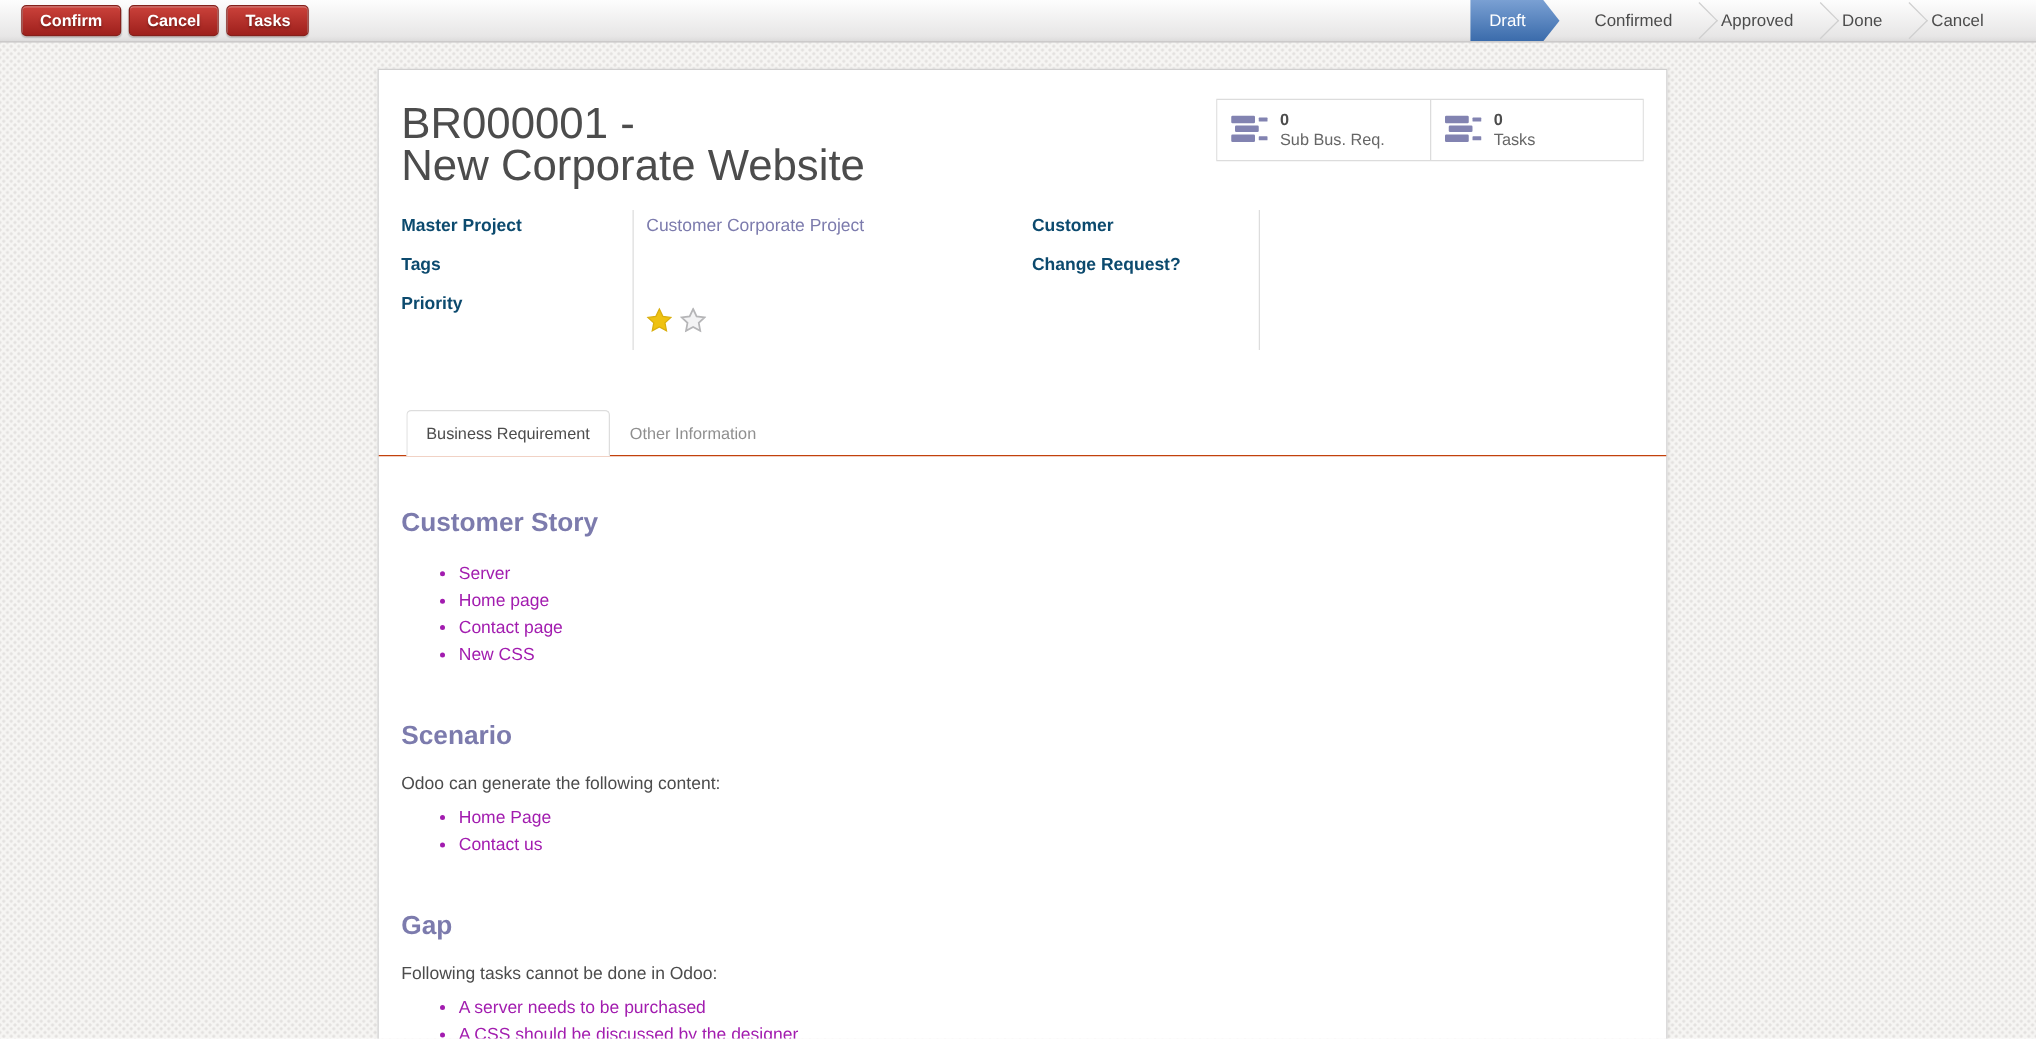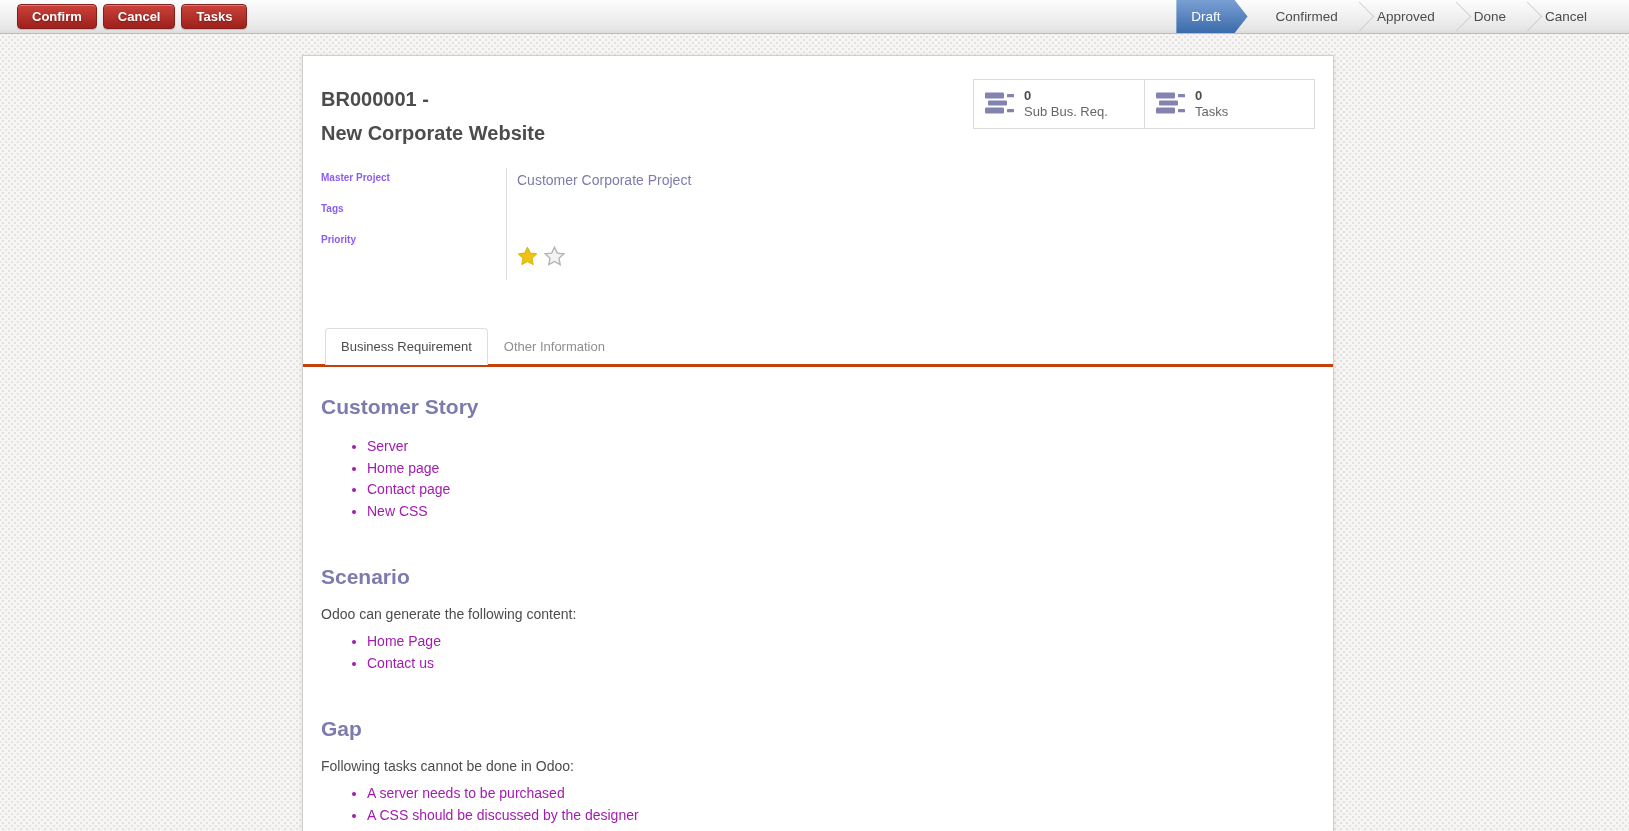--- a/index.html
+++ b/index.html
@@ -50,60 +50,60 @@
   }
 
   
   .sheet {
     width:1032px; margin-left:302px; margin-top:21px; height:1100px;
     background:#fff; border:1px solid #d0cfcf;
     box-shadow:0 1px 4px rgba(0,0,0,.10);
     padding:20px 18px;
   }
   .sheet-head { display:flex; justify-content:space-between; align-items:flex-start; }
-  .title { margin:6px 0 0; font-size:20px; line-height:34px; font-weight:bold; color:#4c4c4c; }
+  .title { margin:6px 0 0; font-size:35px; line-height:34px; font-weight:normal; color:#4c4c4c; }
 
   .stat-box { display:flex; border:1px solid #dcdcdc; margin-top:3px; background:#fff; }
   .stat {
     display:flex; align-items:center; gap:9px; width:170px; padding:8px 10px;
     background:#fff; border:none; border-left:1px solid #dcdcdc;
     cursor:pointer; font-family:inherit; text-align:left;
   }
   .stat:first-child { border-left:none; }
   .stat-text { display:flex; flex-direction:column; line-height:16px; }
   .stat-count { font-size:13px; font-weight:bold; color:#4c4c4c; }
   .stat-label { font-size:13px; color:#666; white-space:nowrap; }
 
   
   .groups { display:flex; margin-top:16px; }
   .group { flex:1; position:relative; display:grid; align-content:start; }
   .gleft  { grid-template-columns:185px 1fr; min-height:114px; }
   .gright { grid-template-columns:181px 1fr; min-height:72px; margin-left:15px; }
   .vline { position:absolute; top:2px; bottom:0; width:1px; background:#ddd; }
   .gleft  .vline { left:185px; }
   .gright .vline { left:181px; }
-  .glabel { font-size:10px; font-weight:bold; color:#8b5cf6; padding:6px 0; height:31px; }
+  .glabel { font-size:14px; font-weight:bold; color:#0c4a6e; padding:6px 0; height:31px; }
   .gvalue { padding:6px 0 0 11px; height:31px; font-size:14px; color:#4c4c4c; }
   .link { color:#7c7bad; cursor:pointer; }
   .stars { display:flex; gap:6px; margin-top:12px; }
   .checkbox { width:18px; height:18px; border-radius:3px; background:#e9e9e9; margin-top:2px; cursor:default; }
 
   
   .notebook { margin-top:48px; }
-  .tabs { display:flex; border-bottom:3px solid #c2410c; margin:0 -18px; padding:0 22px; }
+  .tabs { display:flex; border-bottom:1px solid #c2410c; margin:0 -18px; padding:0 22px; }
   .tab {
     font-size:13px; padding:10px 15px; border:1px solid transparent; margin-bottom:-1px;
     background:none; cursor:pointer; font-family:inherit; line-height:15px;
   }
   .tab.active { color:#4c4c4c; background:#fff; border-color:#ddd; border-bottom-color:#fff; border-radius:4px 4px 0 0; }
   .tab.inactive { color:#8f8f8f; }
 
   
   .page h2 { font-size:21px; line-height:26px; font-weight:bold; color:#7c7bad; margin:42px 0 16px; }
-  .page h2:first-child { margin-top:27px; }
+  .page h2:first-child { margin-top:41px; }
   .page p { font-size:14px; color:#4c4c4c; margin:0 0 9px; }
   .page ul { margin:0; padding-left:46px; font-size:14px; color:#a21caf; }
   .page li { line-height:21.5px; }
 </style>
 </head>
 <body>
 
 <div class="topbar">
   <div class="btn-row">
     <button class="btn-red">Confirm</button>
@@ -180,20 +180,27 @@
           <span class="stars">
             <svg width="21" height="20" viewBox="0 0 21 20">
               <path d="M10.5 1.2l2.8 5.9 6.4.8-4.7 4.4 1.2 6.3-5.7-3.1-5.7 3.1 1.2-6.3L1.3 7.9l6.4-.8z" fill="#efc211" stroke="#d9ae0d" stroke-width="1"></path>
             </svg>
             <svg width="21" height="20" viewBox="0 0 21 20">
               <path d="M10.5 1.2l2.8 5.9 6.4.8-4.7 4.4 1.2 6.3-5.7-3.1-5.7 3.1 1.2-6.3L1.3 7.9l6.4-.8z" fill="#f3f3f4" stroke="#b5b5b7" stroke-width="1.4"></path>
             </svg>
           </span>
         </div>
       </div>
+      <div class="group gright">
+        <div class="vline"></div>
+        <div class="glabel">Customer</div>
+        <div class="gvalue"></div>
+        <div class="glabel">Change Request?</div>
+        <div class="gvalue"><span class="checkbox"></span></div>
+      </div>
     </div>
 
     <div class="notebook">
       <div class="tabs">
         <button class="tab active">Business Requirement</button>
         <button class="tab inactive">Other Information</button>
       </div>
 
       <div class="page">
 

